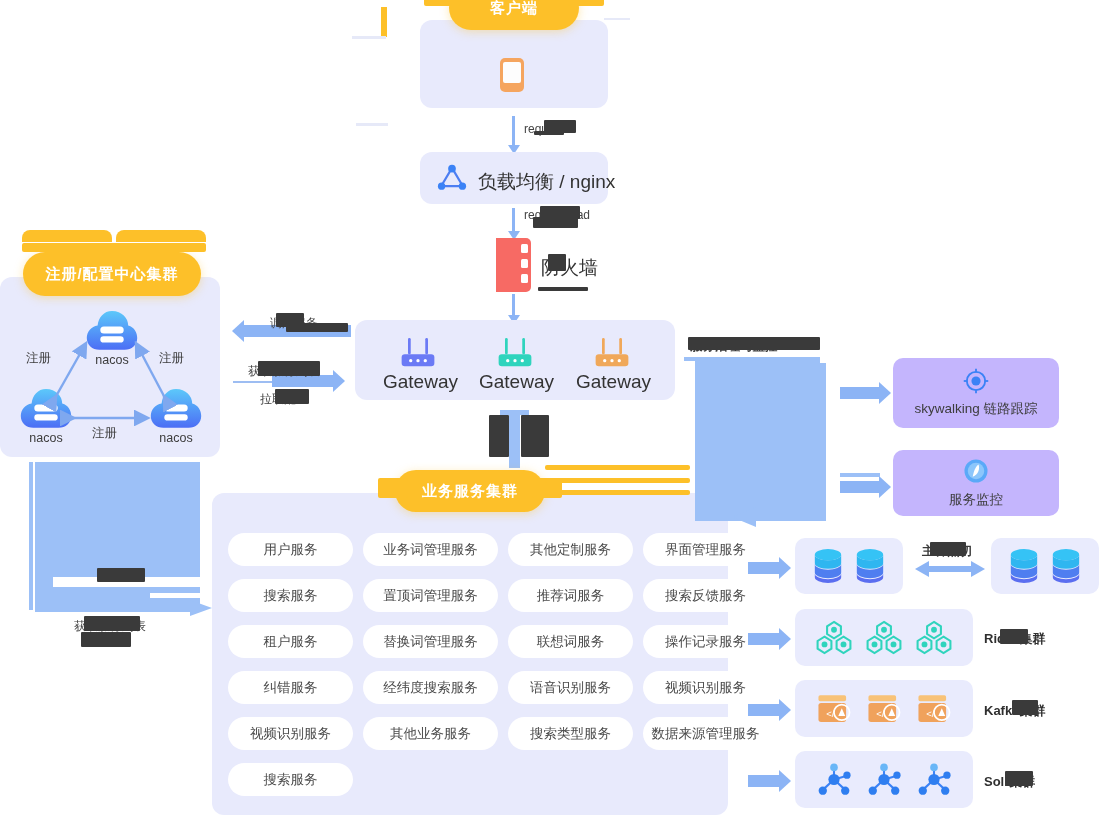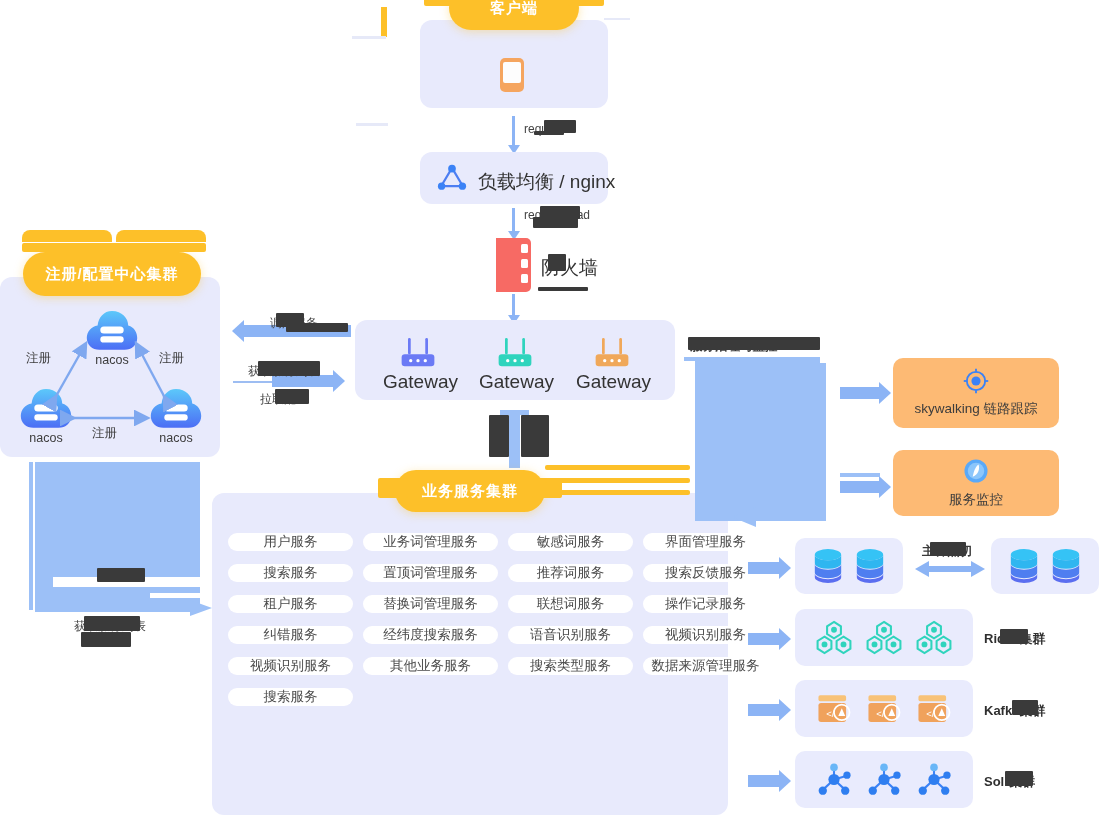--- a/index.html
+++ b/index.html
@@ -53,21 +53,21 @@
   }
 
   
   .svc-grid {
     position: absolute;
     display: grid;
     grid-template-columns: 125px 135px 125px 125px;
     gap: 13px 10px;
   }
   .svc {
-    height: 18px;
+    height: 33px;
     background: #ffffff;
     border-radius: 17px;
     display: flex; align-items: center; justify-content: center;
     font-size: 13.5px;
     color: #4a4a4a;
     white-space: nowrap;
   }
 
   
   .arrow-v {
@@ -98,21 +98,21 @@
   }
   .arrow-thin {
     position: absolute; height: 2px; background: #9dbdf2;
   }
 
   .nacos-cap { font-size: 12.5px; color: #3c3c3c; text-align: center; }
   .reg-lbl { font-size: 12.5px; color: #3c3c3c; }
 
   .rt-card {
     position: absolute;
-    background: #fdba74;
+    background: #c4b5fd;
     border-radius: 10px;
     display: flex; flex-direction: column;
     align-items: center; justify-content: center;
     gap: 6px;
   }
   .rt-card .cap { font-size: 13.5px; color: #3c3c3c; white-space: nowrap; }
 
   .store-card {
     position: absolute;
     background: #e9ebfd;
@@ -294,21 +294,21 @@
   </div>
   <div class="ribbon-wing" style="left:378px;top:478px;width:30px;height:20px;"></div>
   <div class="ribbon-wing" style="left:532px;top:478px;width:30px;height:20px;"></div>
   <div class="ribbon-wing" style="left:545px;top:465px;width:145px;height:5px;"></div>
   <div class="ribbon-wing" style="left:545px;top:478px;width:145px;height:5px;"></div>
   <div class="ribbon-wing" style="left:545px;top:490px;width:145px;height:5px;"></div>
 
   <div class="svc-grid" style="left:228px;top:533px;">
     <div class="svc">用户服务</div>
     <div class="svc">业务词管理服务</div>
-    <div class="svc">敏感词服务</div>
+    <div class="svc">其他定制服务</div>
     <div class="svc">界面管理服务</div>
     <div class="svc">搜索服务</div>
     <div class="svc">置顶词管理服务</div>
     <div class="svc">推荐词服务</div>
     <div class="svc">搜索反馈服务</div>
     <div class="svc">租户服务</div>
     <div class="svc">替换词管理服务</div>
     <div class="svc">联想词服务</div>
     <div class="svc">操作记录服务</div>
     <div class="svc">纠错服务</div>

